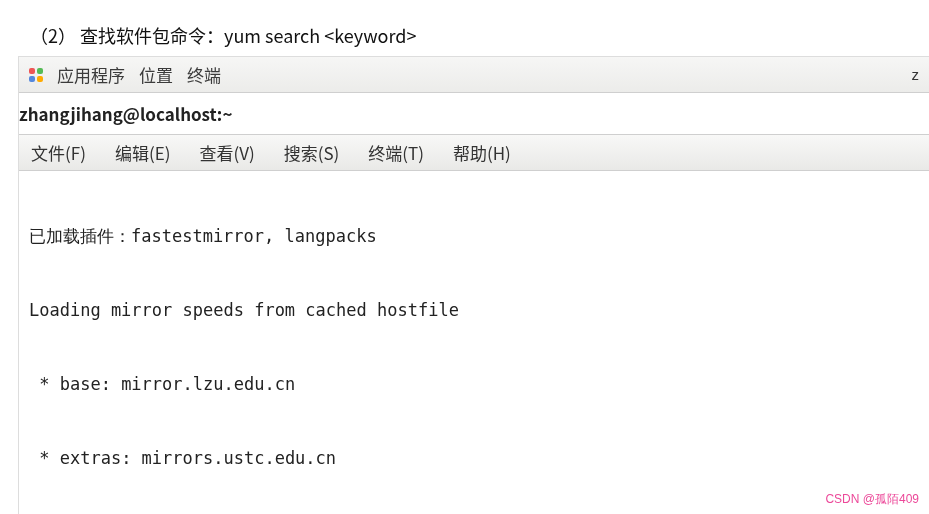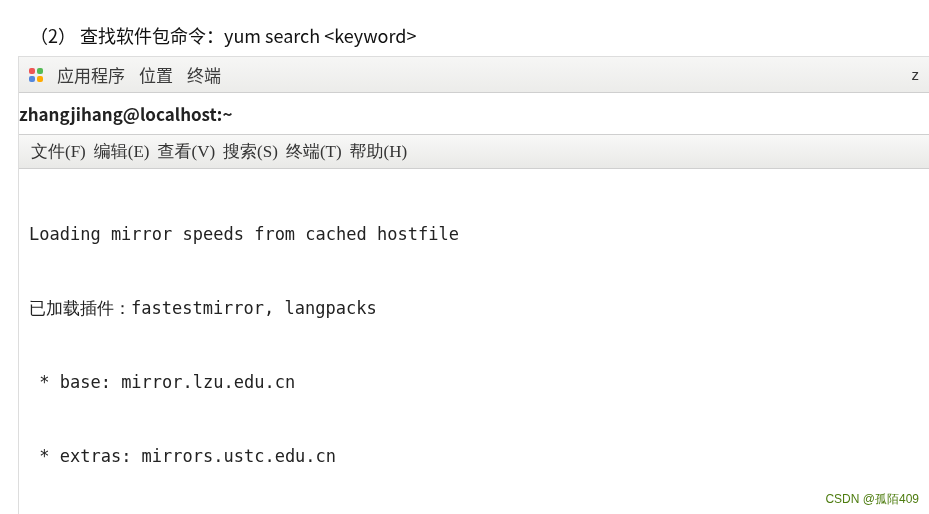--- a/index.html
+++ b/index.html
@@ -52,41 +52,40 @@
       text-align: left;
       font-weight: bold;
       font-size: 17px;
       color: #222;
     }
     .app-menubar {
       background: linear-gradient(#f8f8f7, #e9e9e7);
       border-bottom: 1px solid #cfcfcf;
       padding: 5px 12px;
       display: flex;
-      gap: 8px;
+      gap: 29px;
       font-size: 17px;
       color: #333;
-      font-family: Liberation Serif, serif;
     }
     .app-menubar span { cursor: default; }
     .terminal {
       font-family: "DejaVu Sans Mono", "Consolas", monospace;
       font-size: 17px;
       line-height: 1.45;
       padding: 4px 8px 8px 10px;
       color: #222;
       white-space: pre;
     }
     .terminal .line { white-space: pre-wrap; }
     .watermark {
       position: absolute;
       right: 10px;
       bottom: 6px;
       font-size: 12px;
-      color: #4d7c0f;
+      color: #ec4899;
       font-family: sans-serif;
     }
   </style>
 </head>
 <body>
 
 <div class="caption">（2）  查找软件包命令：yum search &lt;keyword&gt;</div>
 
 <div class="window">
 
@@ -103,22 +102,22 @@
   <div class="app-menubar">
     <span>文件(F)</span>
     <span>编辑(E)</span>
     <span>查看(V)</span>
     <span>搜索(S)</span>
     <span>终端(T)</span>
     <span>帮助(H)</span>
   </div>
 
   <div class="terminal">
+    <div class="line">已加载插件：fastestmirror, langpacks</div>
     <div class="line">Loading mirror speeds from cached hostfile</div>
-    <div class="line">已加载插件：fastestmirror, langpacks</div>
     <div class="line"> * base: mirror.lzu.edu.cn</div>
     <div class="line"> * extras: mirrors.ustc.edu.cn</div>
     
     
     
     
     
     
     
   </div>

